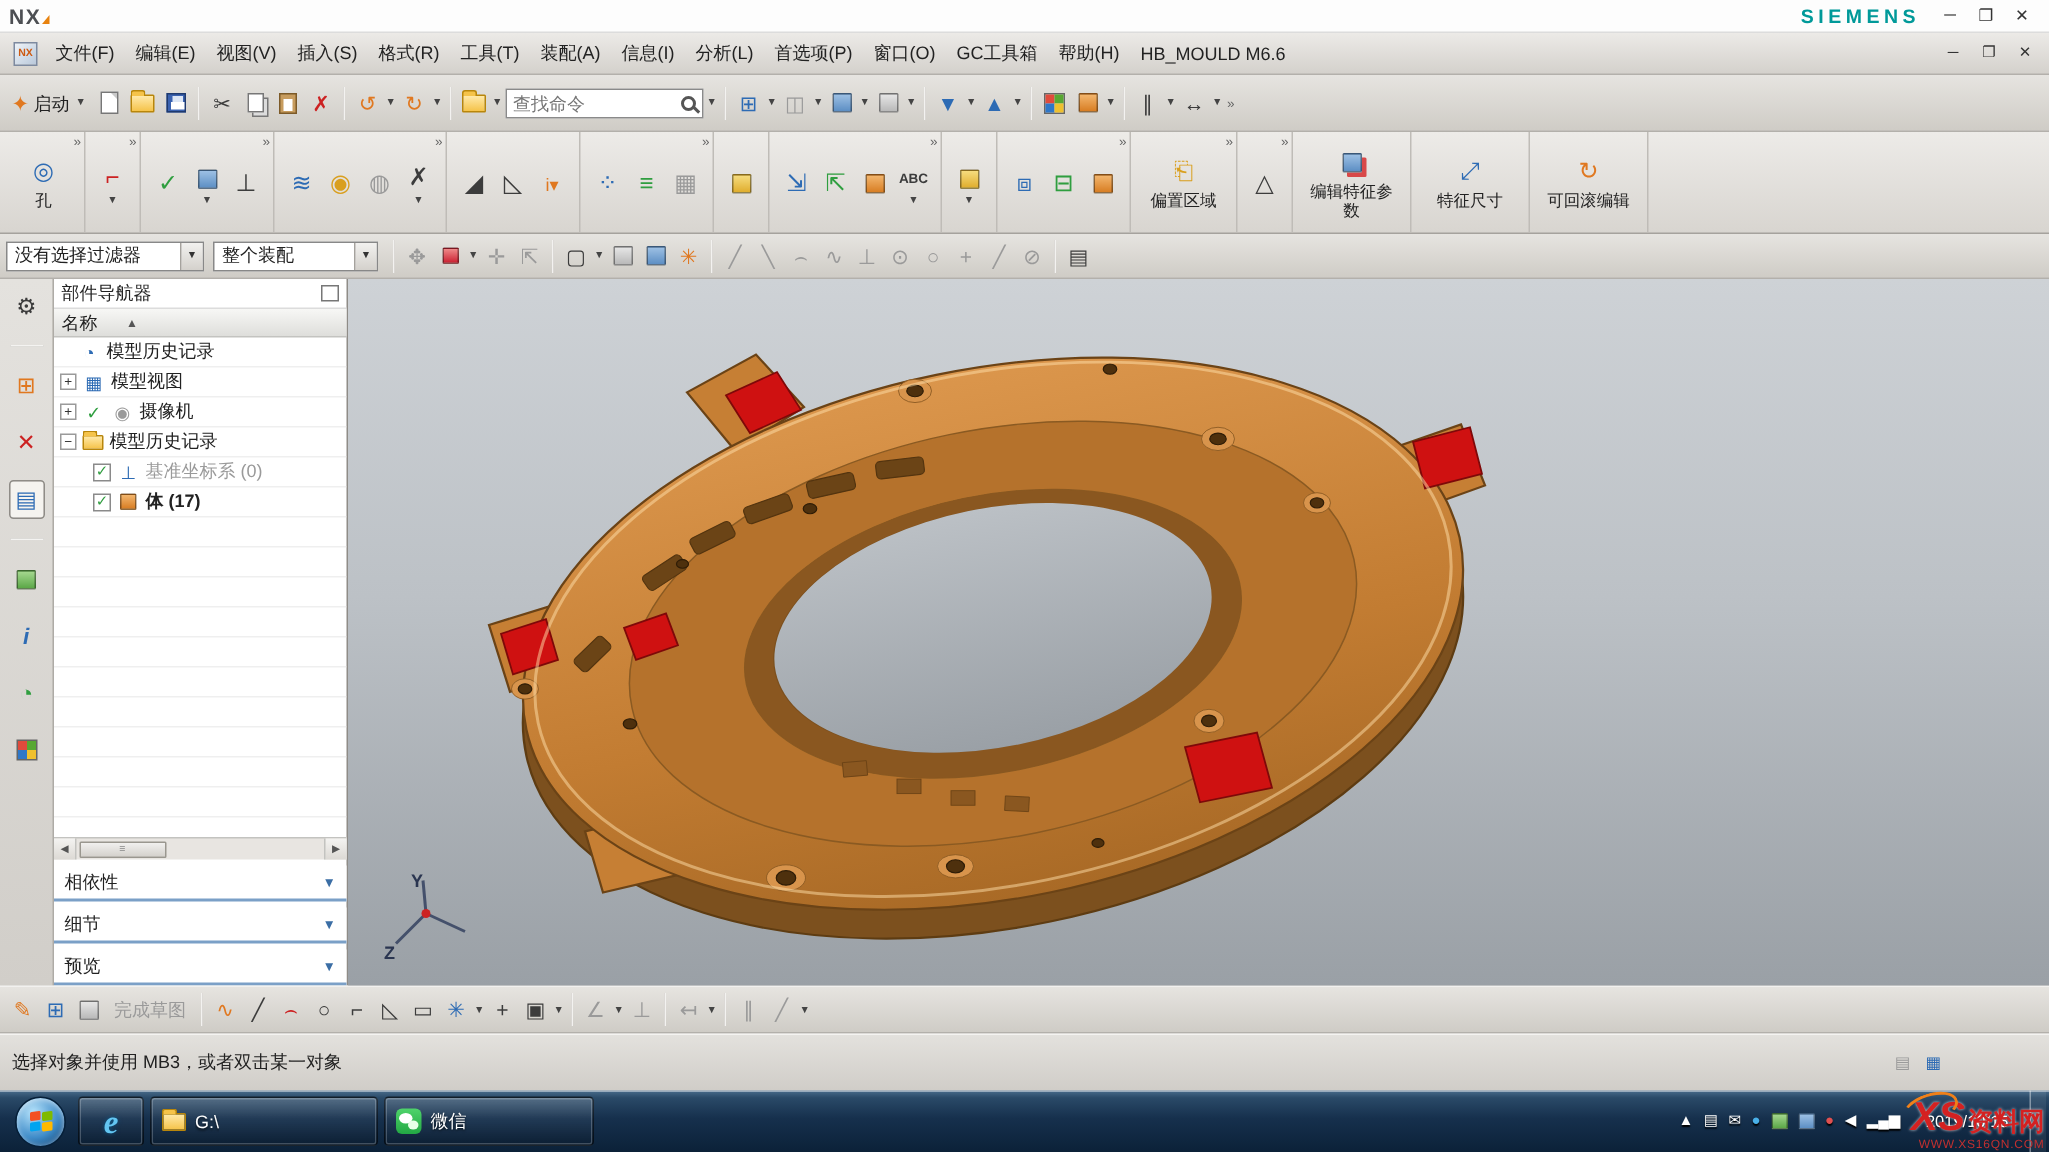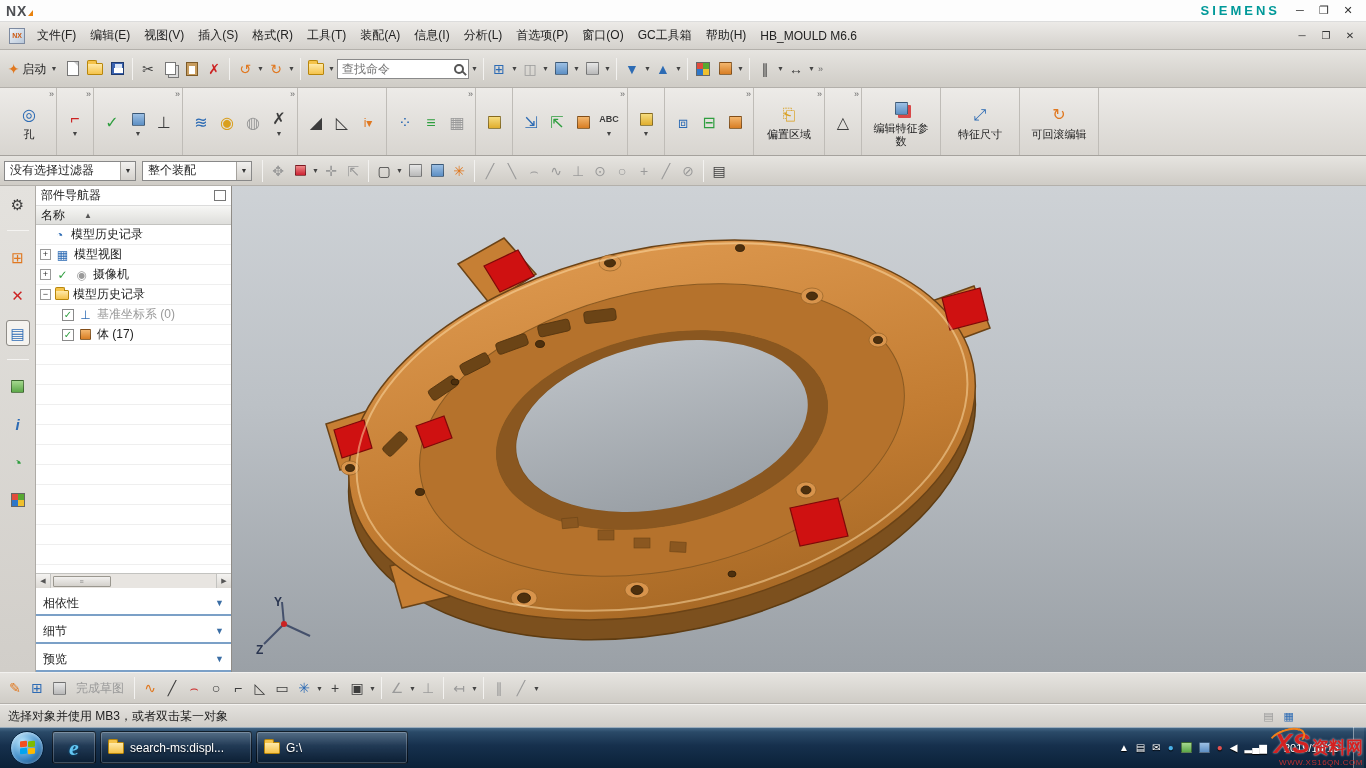--- a/index.html
+++ b/index.html
@@ -75,36 +75,36 @@
 .nav-title{height:20px;display:flex;align-items:center;padding:0 5px;border-bottom:1px solid #dcdcdc;flex:none}
 .nav-title .box{margin-left:auto;width:12px;height:11px;border:1px solid #777;background:#fff}
 .nav-colhdr{height:19px;background:linear-gradient(#f7f7f5,#dededb);border-bottom:1px solid #c3c3c0;display:flex;align-items:center;gap:19px;padding:0 5px;flex:none}
 .nav-colhdr .tri{font-size:8px;color:#555}
 .tree{flex:1;overflow:hidden}
 .trow{height:20px;display:flex;align-items:center;gap:4px;padding:0 3px;border-bottom:1px solid #efefef;white-space:nowrap;cursor:default}
 .exp{width:11px;height:11px;border:1px solid #9a9a9a;background:#fff;font-size:9px;line-height:9px;text-align:center;color:#333;flex:none}
 .cb{width:12px;height:12px;border:1px solid #8a8a8a;background:#fff;color:#2f9e3f;font-size:10px;line-height:10px;text-align:center;flex:none}
 .tic{width:15px;display:inline-flex;justify-content:center;font-size:12px;flex:none}
 .gray-text{color:#9a9a9a}
-.bold-text{font-weight:normal}
+.bold-text{font-weight:bold}
 .hscroll{height:15px;background:#e8e5e1;border-top:1px solid #c3c3c0;display:flex;align-items:center;flex:none}
 .hscroll .sbtn{width:15px;height:100%;display:flex;align-items:center;justify-content:center;font-size:7px;color:#555;border-right:1px solid #c3c3c0;background:linear-gradient(#f4f3f1,#dcd9d4)}
 .hscroll .sbtn:last-child{border-left:1px solid #c3c3c0;border-right:none;margin-left:auto}
 .hthumb{width:58px;height:11px;margin-left:2px;background:linear-gradient(#f1f0ee,#d4d1cc);border:1px solid #9a978f;border-radius:1px;display:flex;align-items:center;justify-content:center;font-size:7px;color:#888;letter-spacing:1px}
 .nav-sec{height:24px;display:flex;align-items:center;justify-content:space-between;padding:0 7px;border-bottom:2px solid #7ba0c7;background:#fff;margin-top:4px;cursor:default;flex:none}
 .nav-sec:first-of-type{margin-top:6px}
 .nav-sec .chev{color:#3b6ea5;font-size:9px}
 
 .viewport{flex:1;position:relative;background:linear-gradient(180deg,#ced2d6 0%,#bcc1c6 45%,#9aa0a6 100%);min-width:0;overflow:hidden}
 .viewport svg.model{position:absolute;inset:0;width:100%;height:100%}
 .triad{position:absolute;left:18px;bottom:14px;width:78px;height:64px}
 
 .sketchbar .lblgray{color:#9a9a9a;margin:0 6px;white-space:nowrap}
 
-.statusbar{height:23px;background:linear-gradient(#e3e1dd,#d0cdc8);border-top:1px solid #f4f3f1;display:flex;align-items:center;padding:0 8px;gap:8px}
+.statusbar{height:38px;background:linear-gradient(#e3e1dd,#d0cdc8);border-top:1px solid #f4f3f1;display:flex;align-items:center;padding:0 8px;gap:8px}
 .statusbar .msg{white-space:nowrap}
 .statusbar .right{margin-left:auto;display:flex;gap:10px;padding-right:64px}
 
 .taskbar{height:41px;background:linear-gradient(180deg,#4a6d8c 0%,#2a4a68 12%,#16304d 45%,#0b2138 100%);display:flex;align-items:center;padding:0 2px;position:relative}
 .taskbar::before{content:"";position:absolute;top:0;left:0;right:0;height:1px;background:rgba(255,255,255,.45)}
 .orb{width:34px;height:34px;border-radius:50%;margin:0 6px 0 8px;background:radial-gradient(circle at 35% 30%,#b6e3fb,#3f8cc9 55%,#0b3a6b 95%);border:1px solid #061f38;box-shadow:inset 0 1px 4px rgba(255,255,255,.7);position:relative;flex:none;cursor:default}
 .flag{position:absolute;inset:0;display:grid;place-content:center;grid-template-columns:7px 7px;gap:1px}
 .flag b{height:6px;border-radius:1px;transform:skewY(-6deg)}
 .flag b:nth-child(1){background:#f25022}.flag b:nth-child(2){background:#7fba00}.flag b:nth-child(3){background:#00a4ef}.flag b:nth-child(4){background:#ffb900}
 .ie-btn{width:44px;height:33px;margin:0 2px;display:flex;align-items:center;justify-content:center;border-radius:3px;background:linear-gradient(rgba(255,255,255,.22),rgba(255,255,255,.05) 45%,rgba(0,0,0,.15));border:1px solid rgba(0,0,0,.55);box-shadow:inset 0 0 0 1px rgba(255,255,255,.22);cursor:default}
@@ -677,25 +677,25 @@
           <b></b>
           <b></b>
           <b></b>
         </span>
       </div>
     <div class="ie-btn">
         <span class="ie-e">e</span>
       </div>
     <div class="task-btn">
       <span class="fol"></span>
-      <span class="t">search-ms:displ...</span>
-    </div>
-    <div class="task-btn">
-      <span class="fol"></span>
       <span class="t">G:\</span>
+    </div>
+    <div class="task-btn" style="width:140px">
+      <span class="wxic"></span>
+      <span class="t">微信</span>
     </div>
     <div class="tray">
       <span class="ti">▲</span>
       <span class="ti">▤</span>
       <span class="ti">✉</span>
       <span class="ti" style="color:#49b0e8">●</span>
       <span class="sq bg-grn"></span>
       <span class="sq bg-blu"></span>
       <span class="ti" style="color:#e05050">●</span>
       <span class="ti">◀</span>

